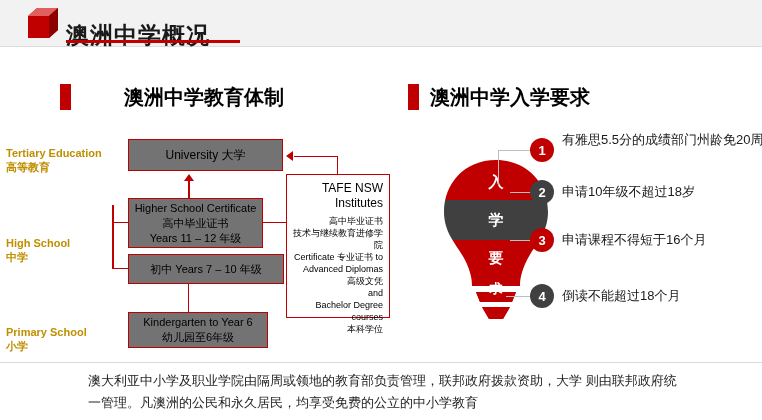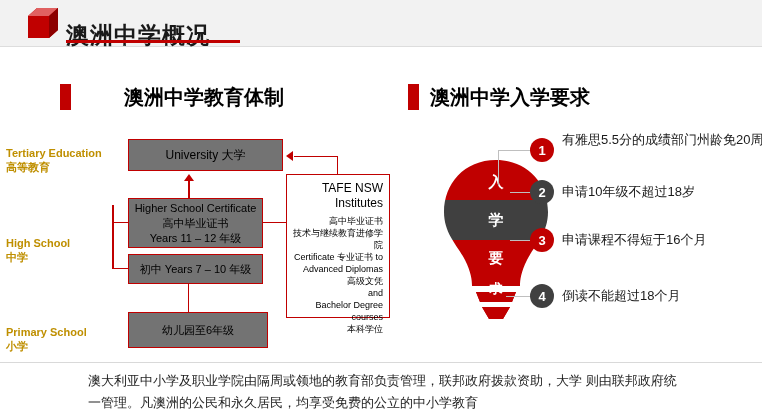--- a/index.html
+++ b/index.html
@@ -218,25 +218,26 @@
   <div class="box" style="left:128px; top:139px; width:155px; height:32px;">
     <span class="ln" style="font-size:12px;">University 大学</span>
   </div>
 
   <div class="box" style="left:128px; top:198px; width:135px; height:50px;">
     <span class="ln">Higher School Certificate</span>
     <span class="ln">高中毕业证书</span>
     <span class="ln">Years 11 – 12 年级</span>
   </div>
 
-  <div class="box" style="left:128px; top:254px; width:135px; height:30px;">
+  <div class="box" style="left:128px; top:254px; width:156px; height:30px;">
     <span class="ln">初中 Years 7 – 10 年级</span>
   </div>
 
   <div class="box" style="left:128px; top:312px; width:140px; height:36px;">
+    <span class="ln">Kindergarten to Year 6</span>
     <span class="ln">幼儿园至6年级</span>
   </div>
 
   <div class="tafe-box" style="left:286px; top:174px; width:104px; height:144px;">
     <div class="hdr">TAFE NSW</div>
     <div class="hdr" style="margin-top:-4px;">Institutes</div>
     <div>高中毕业证书</div>
     <div>技术与继续教育进修学院</div>
     <div>Certificate 专业证书 to</div>
     <div>Advanced Diplomas</div>

